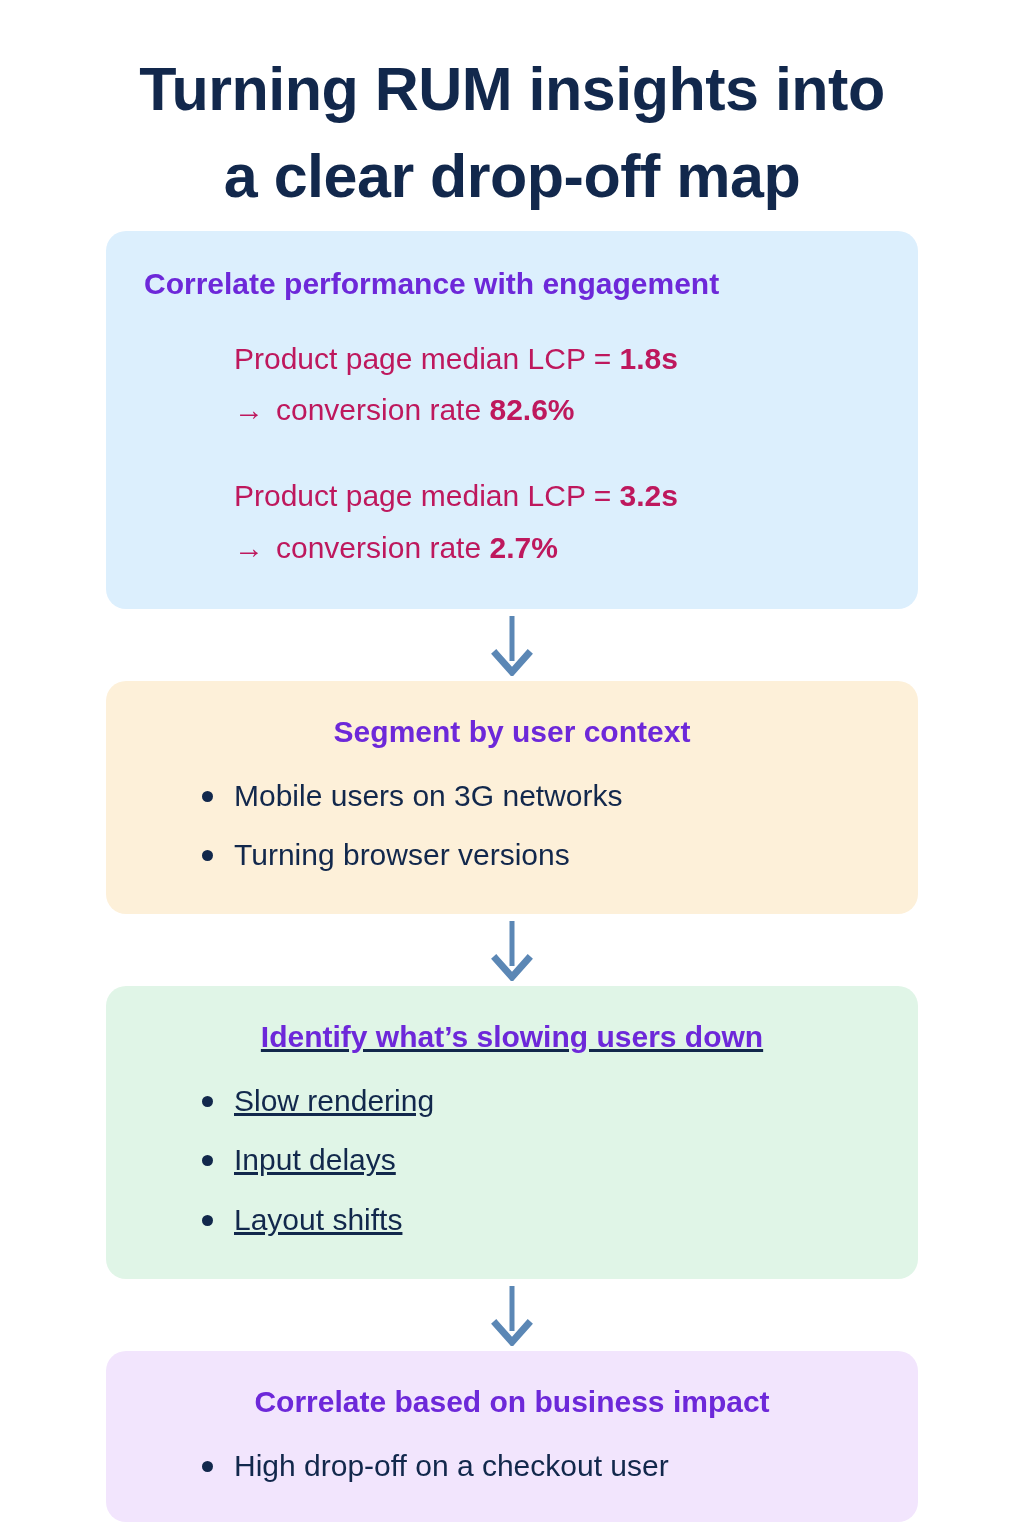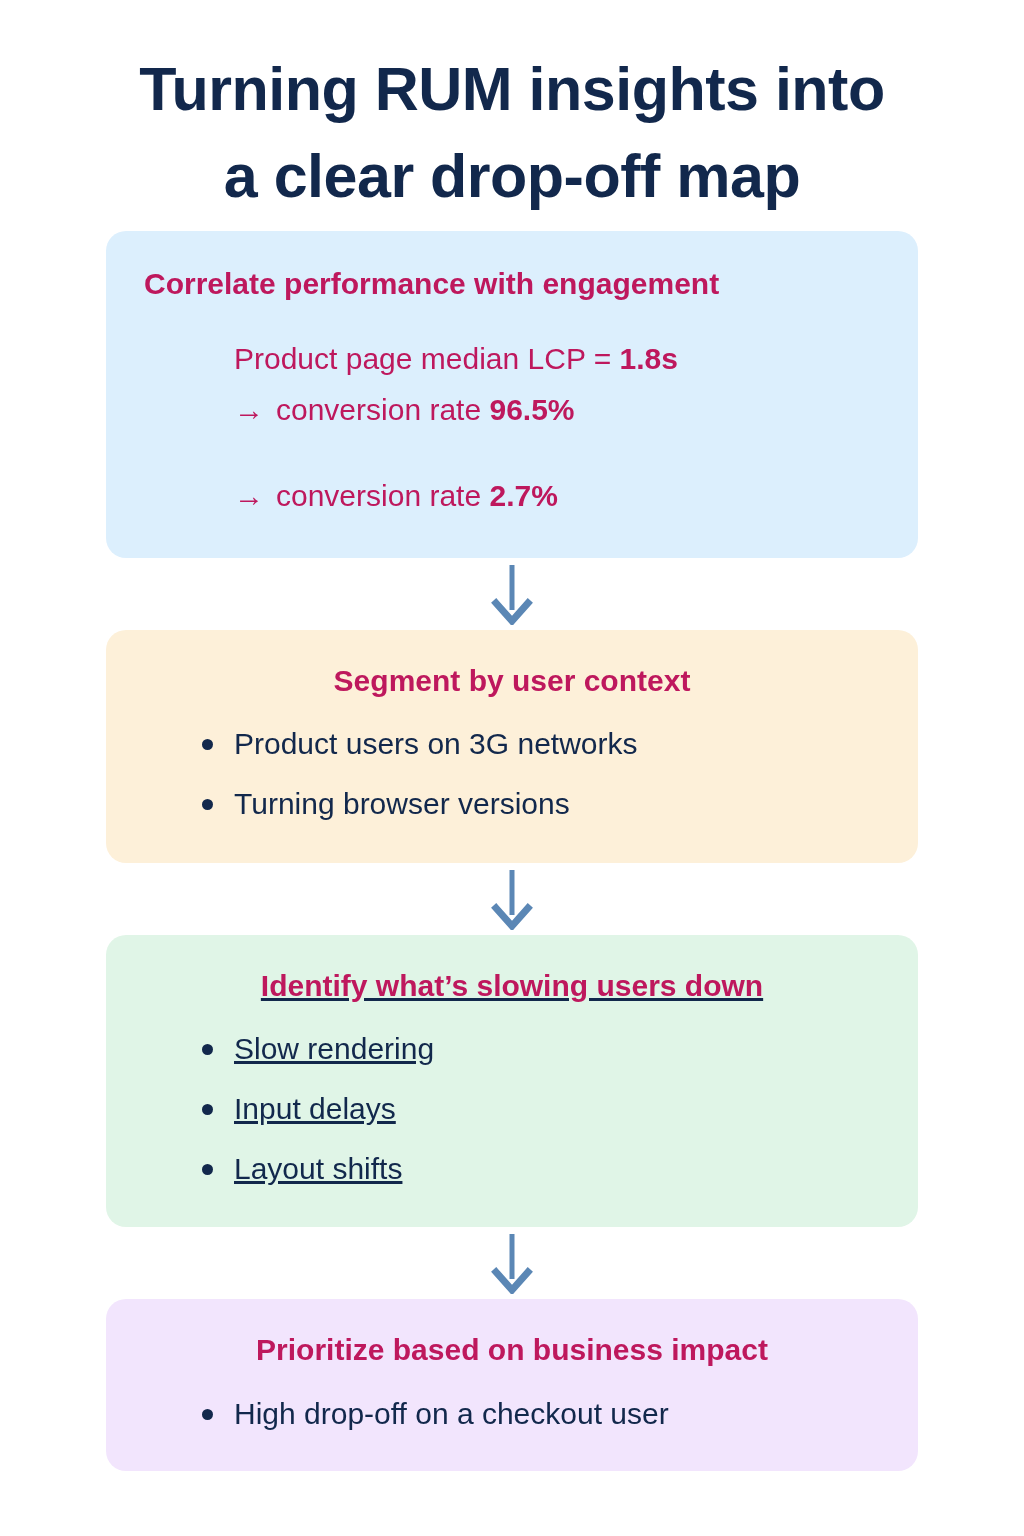--- a/index.html
+++ b/index.html
@@ -46,21 +46,21 @@
 
   .card {
     border-radius: 20px;
     box-sizing: border-box;
     width: 812px;
   }
   .card-title {
     font-size: 30px;
     font-weight: bold;
     line-height: 1.25;
-    color: #be185d;
+    color: #6d28d9;
   }
 
   
   .card-blue {
     background: #DCEFFD;
     padding: 34px 34px 36px 34px;
   }
   .card-blue .card-title {
     text-align: left;
     padding-left: 4px;
@@ -157,39 +157,40 @@
     <span class="title-line">a clear drop-off map</span>
   </h1>
 
   <div class="flow">
 
     <section class="card card-blue">
       <div class="card-title">Correlate performance with engagement</div>
 
       <div class="stat-group">
         <div class="stat-line"><span>Product page median LCP = </span><b>1.8s</b></div>
-        <div class="stat-line"><span class="stat-arrow">→</span><span>conversion rate </span><b>96.5%</b></div>
+        <div class="stat-line"><span class="stat-arrow">→</span><span>conversion rate </span><b>82.6%</b></div>
       </div>
 
       <div class="stat-group">
+        <div class="stat-line"><span>Product page median LCP = </span><b>3.2s</b></div>
         <div class="stat-line"><span class="stat-arrow">→</span><span>conversion rate </span><b>2.7%</b></div>
       </div>
     </section>
 
     <div class="connector">
       <svg width="44" height="62" viewBox="0 0 44 62">
         <line x1="22" y1="2" x2="22" y2="47" stroke="#5B87B5" stroke-width="5"></line>
         <polyline points="6,40 22,58 38,40" fill="none" stroke="#5B87B5" stroke-width="7" stroke-linecap="square" stroke-linejoin="miter"></polyline>
       </svg>
     </div>
 
     <section class="card card-cream">
       <div class="card-title">Segment by user context</div>
       <ul class="bullets">
-        <li>Product users on 3G networks</li>
+        <li>Mobile users on 3G networks</li>
         <li>Turning browser versions</li>
       </ul>
     </section>
 
     <div class="connector">
       <svg width="44" height="62" viewBox="0 0 44 62">
         <line x1="22" y1="2" x2="22" y2="47" stroke="#5B87B5" stroke-width="5"></line>
         <polyline points="6,40 22,58 38,40" fill="none" stroke="#5B87B5" stroke-width="7" stroke-linecap="square" stroke-linejoin="miter"></polyline>
       </svg>
     </div>
@@ -204,20 +205,20 @@
     </section>
 
     <div class="connector">
       <svg width="44" height="62" viewBox="0 0 44 62">
         <line x1="22" y1="2" x2="22" y2="47" stroke="#5B87B5" stroke-width="5"></line>
         <polyline points="6,40 22,58 38,40" fill="none" stroke="#5B87B5" stroke-width="7" stroke-linecap="square" stroke-linejoin="miter"></polyline>
       </svg>
     </div>
 
     <section class="card card-purple">
-      <div class="card-title">Prioritize based on business impact</div>
+      <div class="card-title">Correlate based on business impact</div>
       <ul class="bullets">
         <li>High drop-off on a checkout user</li>
       </ul>
     </section>
 
   </div>
 </div>
 
 </body></html>

